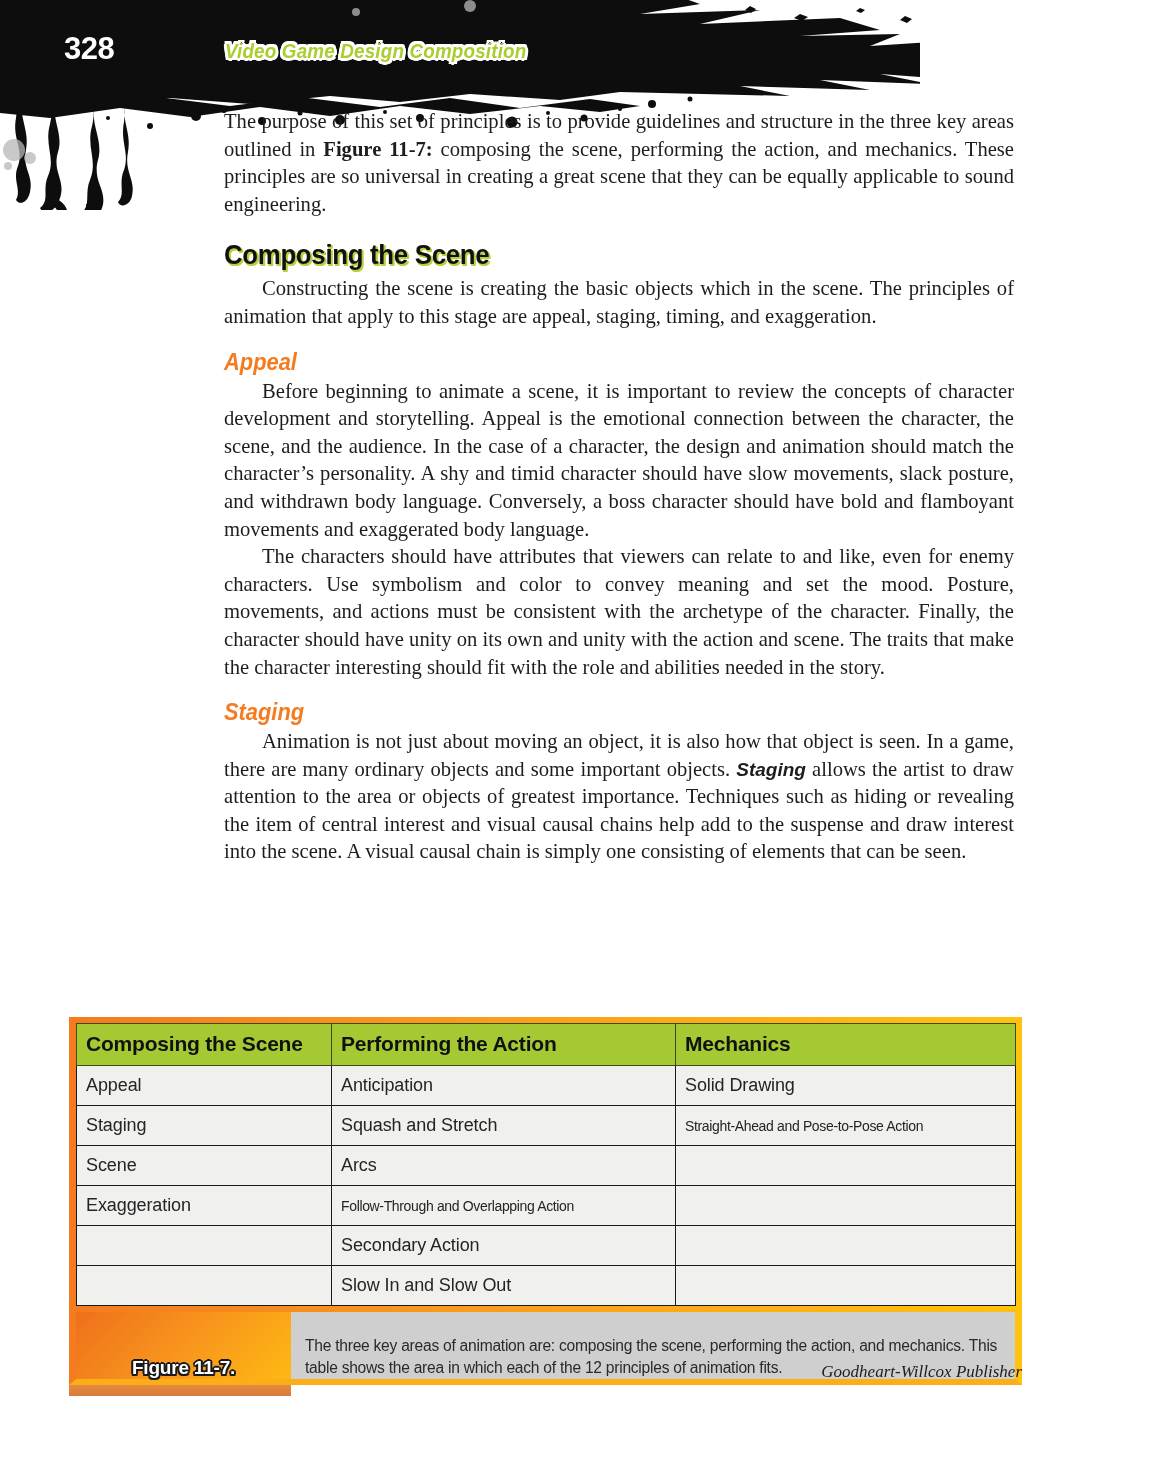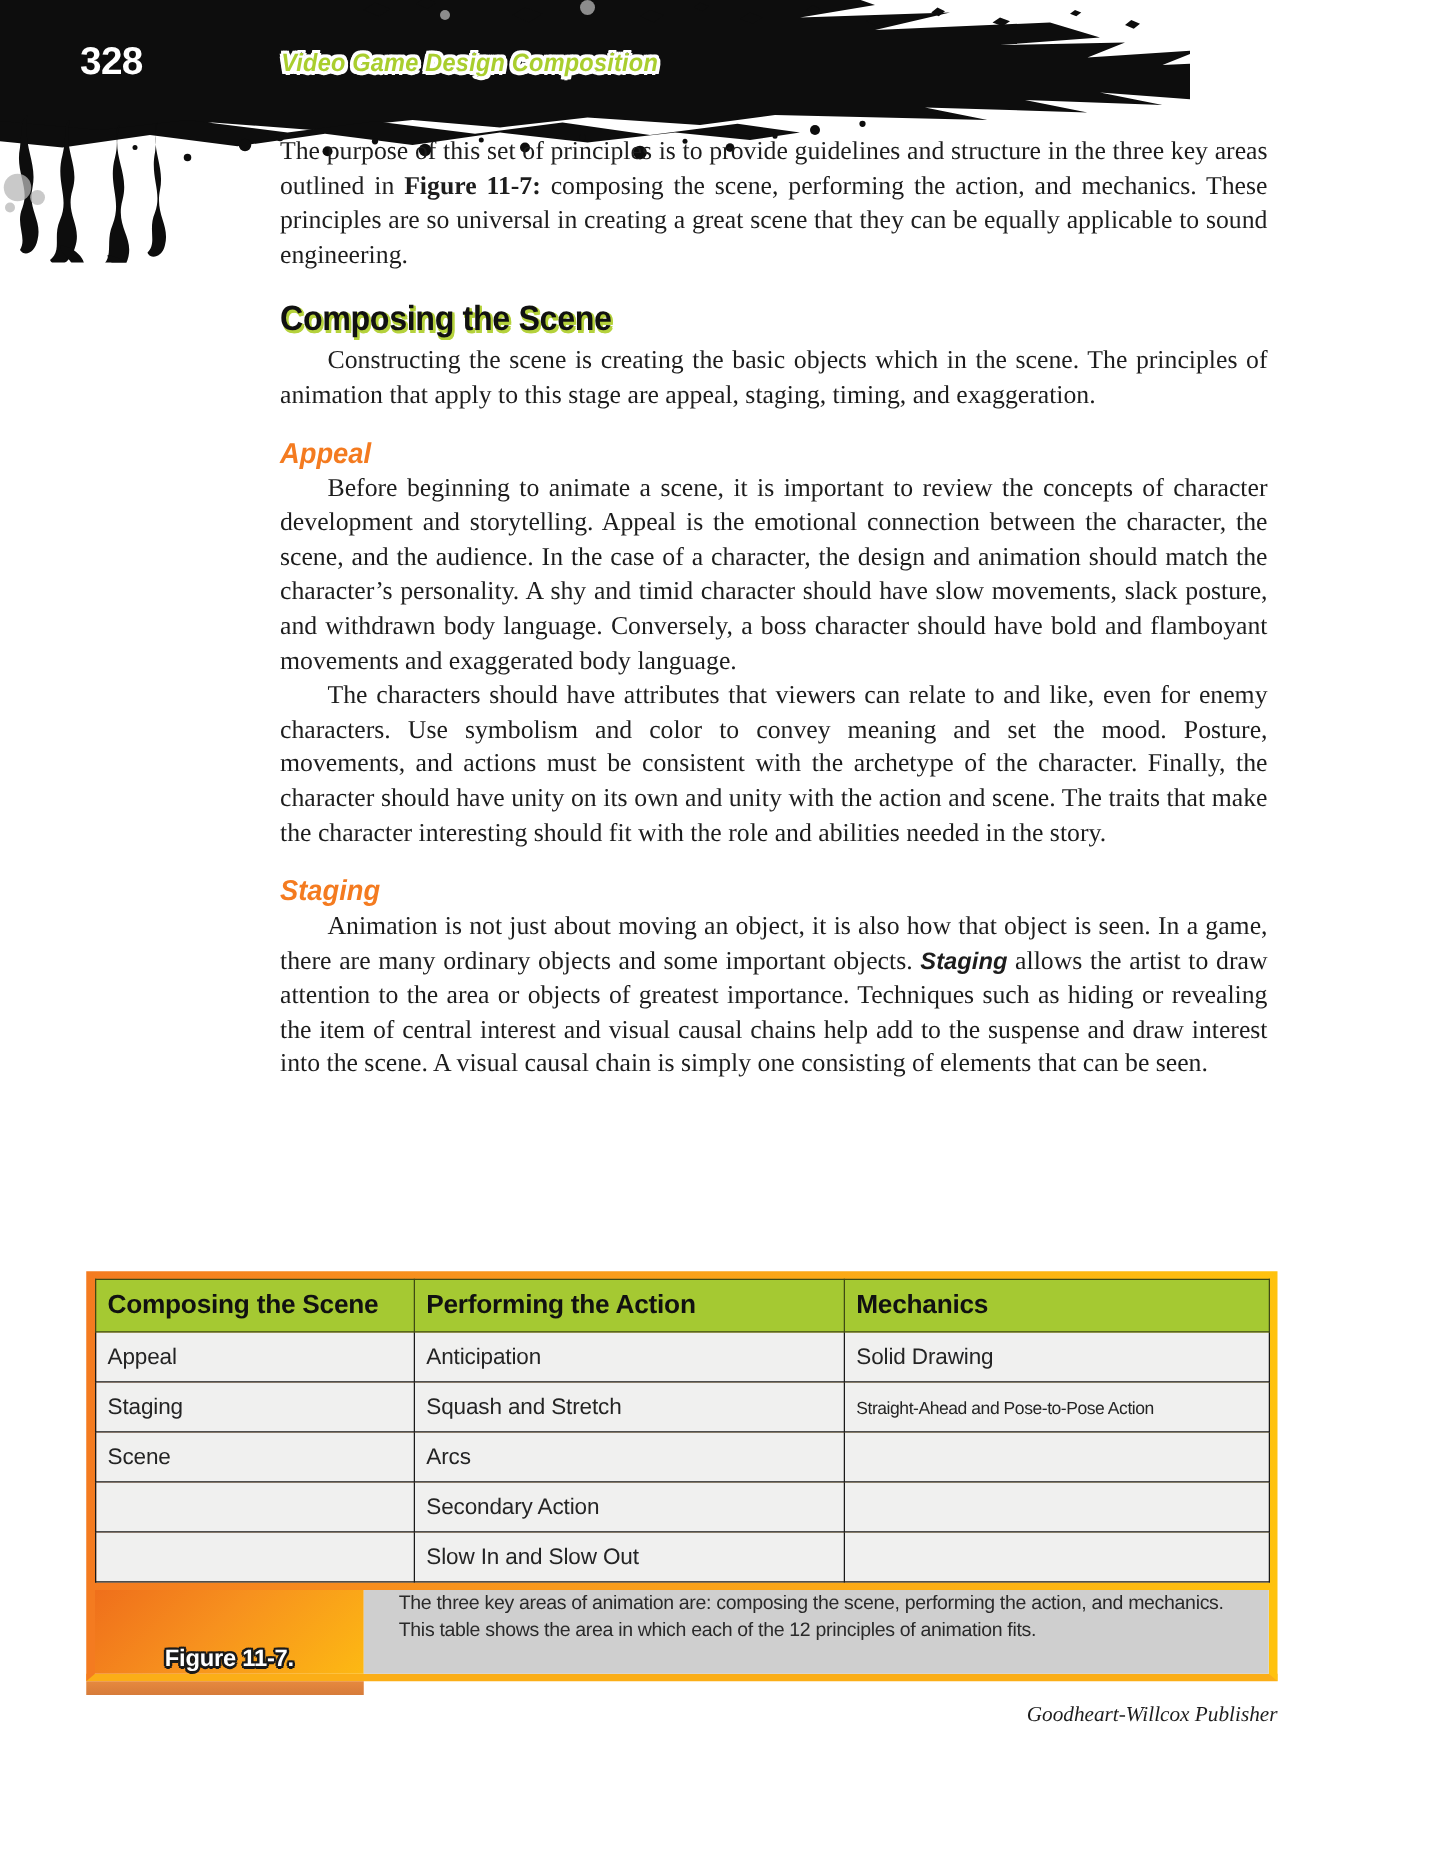--- a/index.html
+++ b/index.html
@@ -16,21 +16,20 @@
     color: #1a1a1a;
   }
 
   
   #header-banner {
     position: absolute;
     left: 0; top: 0;
     width: 920px;
     height: 210px;
     overflow: hidden;
-    padding-left: 32px;
   }
   #header-banner svg {
     position: absolute;
     left: 0; top: 0;
   }
   #page-number {
     position: absolute;
     left: 64px;
     top: 31px;
     font-family: "Liberation Sans", sans-serif;
@@ -183,22 +182,22 @@
     text-shadow:
       -1.5px -1.5px 0 #1a1a1a, 1.5px -1.5px 0 #1a1a1a,
       -1.5px  1.5px 0 #1a1a1a, 1.5px  1.5px 0 #1a1a1a,
       -2px 0 0 #1a1a1a, 2px 0 0 #1a1a1a,
       0 -2px 0 #1a1a1a, 0 2px 0 #1a1a1a;
   }
   #caption-text-box {
     flex: 1;
     background: #cfcfcf;
     display: flex;
-    align-items: flex-start;
-    padding: 0 14px 0 28px;
+    align-items: flex-end;
+    padding: 0 14px 0 14px;
     box-sizing: border-box;
   }
   #caption-text {
     font-family: "Liberation Sans", sans-serif;
     font-size: 15.6px;
     line-height: 22px;
     color: #2a2a2a;
     letter-spacing: -0.25px;
   }
   
@@ -350,20 +349,25 @@
           <td>Staging</td>
           <td>Squash and Stretch</td>
           <td class="squeeze">Straight-Ahead and Pose-to-Pose Action</td>
         </tr>
         <tr>
           <td>Scene</td>
           <td>Arcs</td>
           <td></td>
         </tr>
         <tr>
+          <td>Exaggeration</td>
+          <td class="squeeze">Follow-Through and Overlapping Action</td>
+          <td></td>
+        </tr>
+        <tr>
           <td></td>
           <td>Secondary Action</td>
           <td></td>
         </tr>
         <tr>
           <td></td>
           <td>Slow In and Slow Out</td>
           <td></td>
         </tr>
       </tbody>

